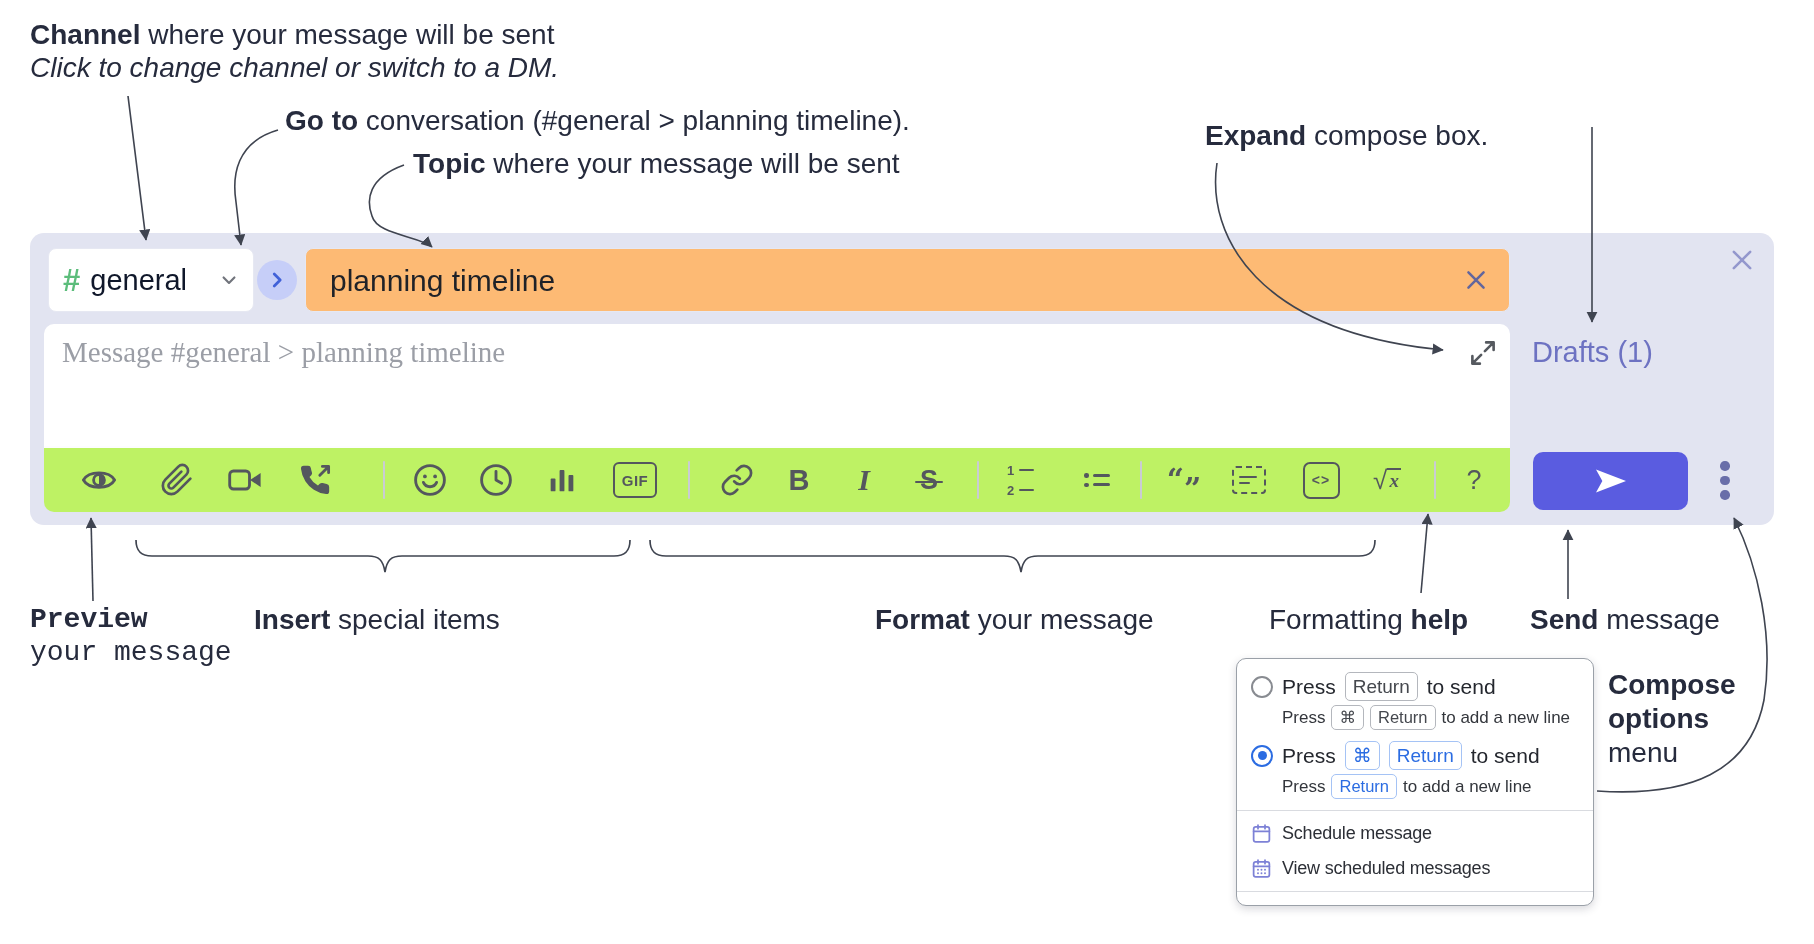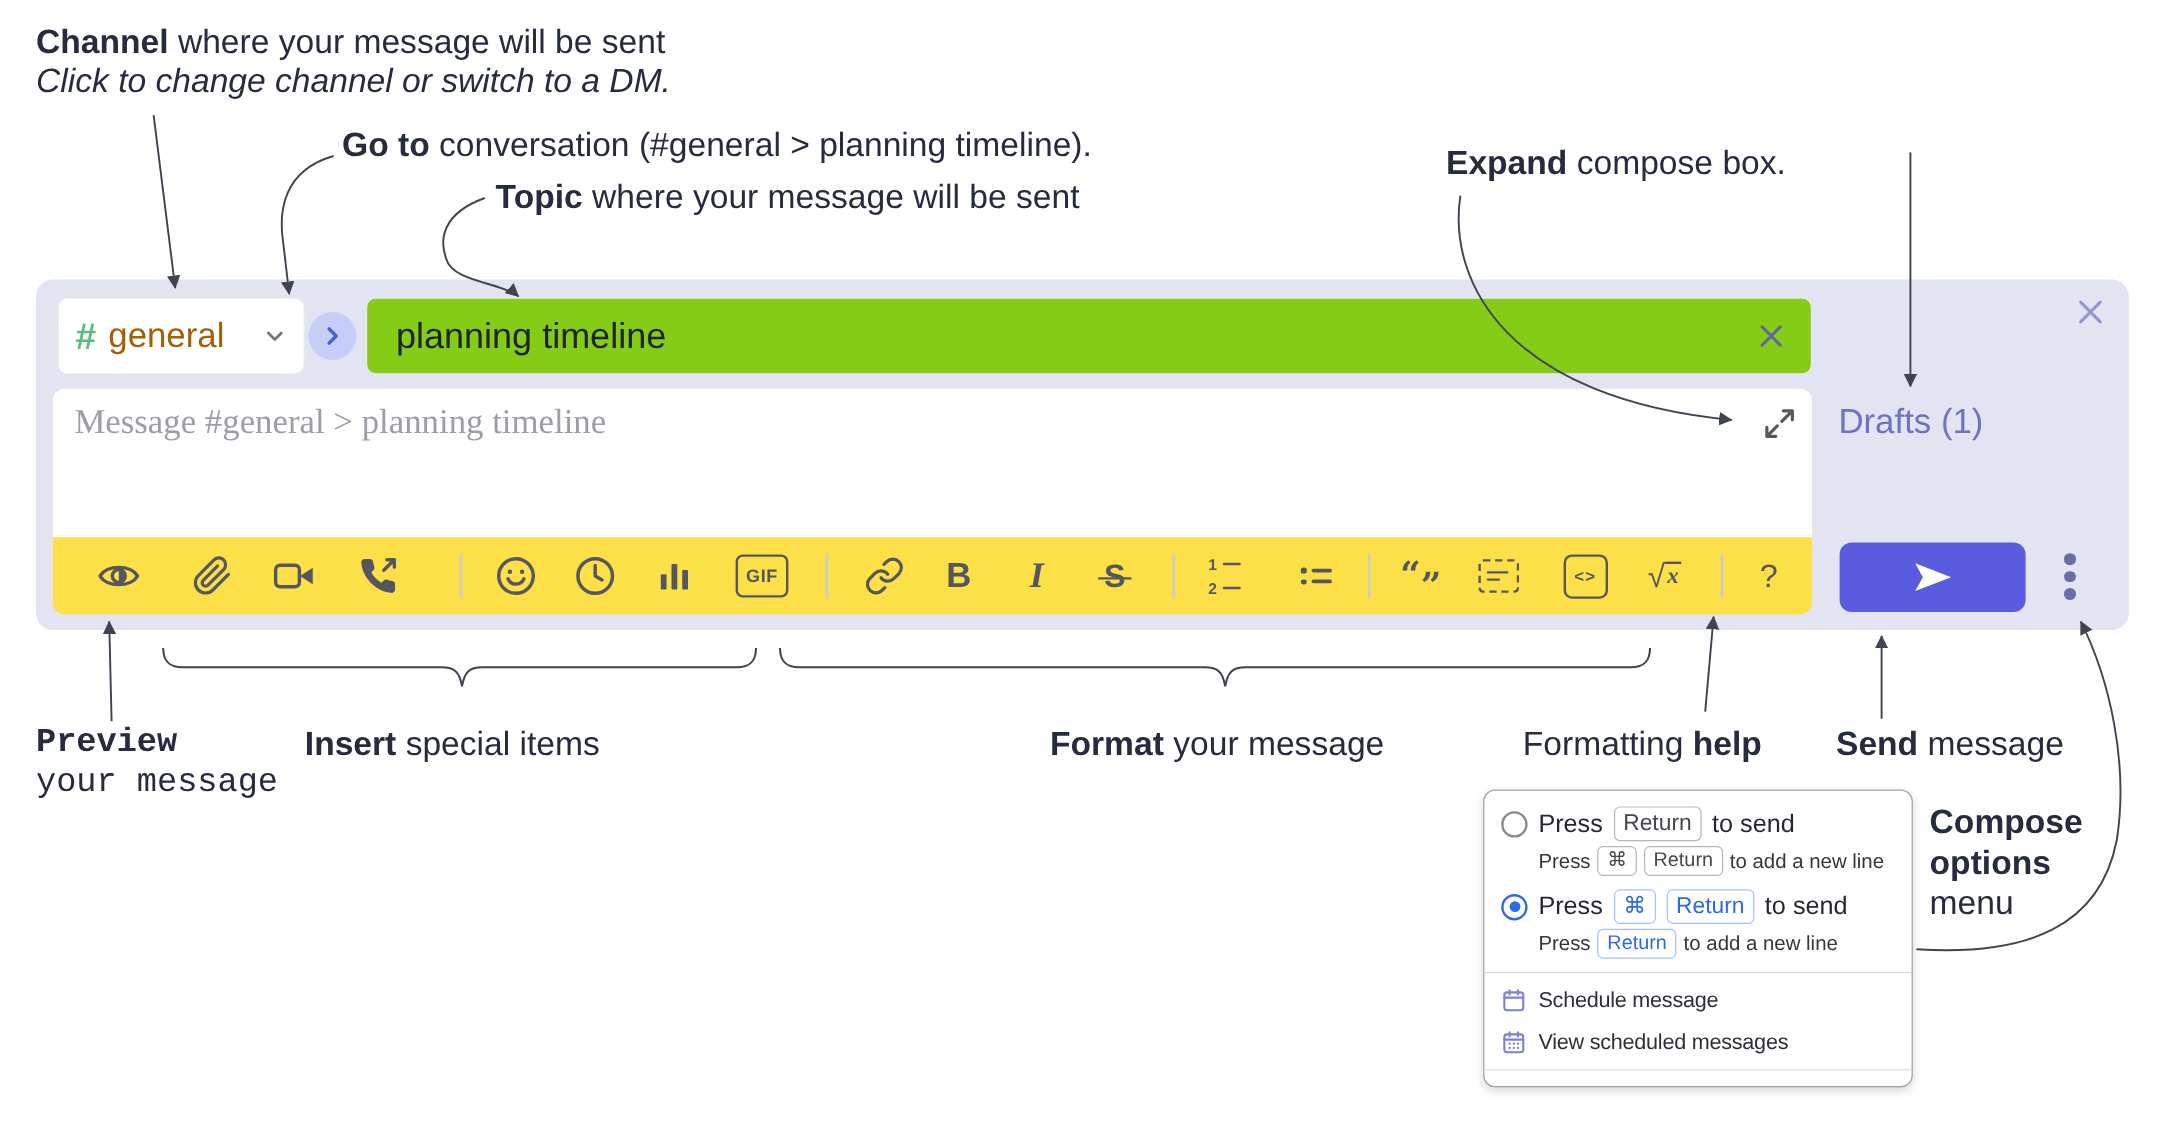--- a/index.html
+++ b/index.html
@@ -24,39 +24,39 @@
   .ann-send{left:1530px;top:603px;}
   .ann-compose-options{left:1608px;top:668px;line-height:34px;}
 
   
   .compose{position:absolute;left:30px;top:233px;width:1744px;height:292px;
            background:#e2e4f1;border-radius:14px;z-index:0;}
   .chan-box{position:absolute;left:18px;top:15px;width:206px;height:64px;background:#fff;
             border:1px solid #e6e8f2;border-radius:8px;display:flex;align-items:center;
             padding:0 14px;box-sizing:border-box;gap:10px;cursor:pointer;}
   .chan-hash{font-size:31px;font-weight:700;color:#5cbd7b;line-height:1;}
-  .chan-name{font-size:29px;color:#a16207;}
+  .chan-name{font-size:29px;color:#0f172a;}
   .chan-chevron{margin-left:auto;display:flex;}
   .go-circle{position:absolute;left:227px;top:27px;width:40px;height:40px;border-radius:50%;
              background:#c6cef8;display:flex;align-items:center;justify-content:center;cursor:pointer;}
-  .topic-box{position:absolute;left:275px;top:15px;width:1205px;height:64px;background:#84cc16;
+  .topic-box{position:absolute;left:275px;top:15px;width:1205px;height:64px;background:#fdba74;
              border:1px solid #e6e8f2;border-radius:8px;box-sizing:border-box;}
   .topic-input{position:absolute;left:22px;top:0;width:1130px;height:62px;border:none;outline:none;
                font-family:"Liberation Sans",sans-serif;font-size:30px;color:#1f2228;background:transparent;}
   .topic-clear{position:absolute;right:20px;top:18px;cursor:pointer;display:flex;}
   .box-close{position:absolute;right:18px;top:13px;cursor:pointer;display:flex;}
   .msg-box{position:absolute;left:14px;top:91px;width:1466px;height:122px;background:#fff;
            border-radius:10px 10px 0 0;box-sizing:border-box;}
   .msg-input{position:absolute;left:16px;top:10px;width:1380px;height:100px;border:none;outline:none;
              resize:none;background:transparent;font-family:Liberation Serif, serif;
              font-size:29px;color:#1f2228;}
   .msg-input::placeholder{color:#9b9ea6;opacity:1;}
   .expand-btn{position:absolute;right:12px;top:14px;cursor:pointer;display:flex;}
   .drafts-link{position:absolute;left:1502px;top:103px;font-size:29px;color:#6d72c2;cursor:pointer;}
-  .toolbar{position:absolute;left:14px;top:213px;width:1466px;height:66px;background:#fde047;
+  .toolbar{position:absolute;left:14px;top:213px;width:1466px;height:66px;background:#bef264;
            border-top:2px solid #fdfdfe;border-radius:0 0 10px 10px;box-sizing:border-box;}
   .tb-btn{position:absolute;top:10px;width:44px;height:44px;display:flex;align-items:center;
           justify-content:center;cursor:pointer;color:#54575e;}
   .tb-div{position:absolute;top:13px;width:2px;height:38px;background:#c9ccd3;border-radius:1px;}
   .ic{stroke:#54575e;stroke-width:1.9;fill:none;stroke-linecap:round;stroke-linejoin:round;}
   .tb-b{font-size:29px;font-weight:700;}
   .tb-i{font-family:"Liberation Serif",serif;font-style:italic;font-size:30px;font-weight:600;}
   .tb-s{position:relative;font-size:27px;font-weight:600;}
   .tb-s::after{content:"";position:absolute;left:-5px;right:-5px;top:52%;height:2.2px;
                background:#54575e;border-radius:2px;}

